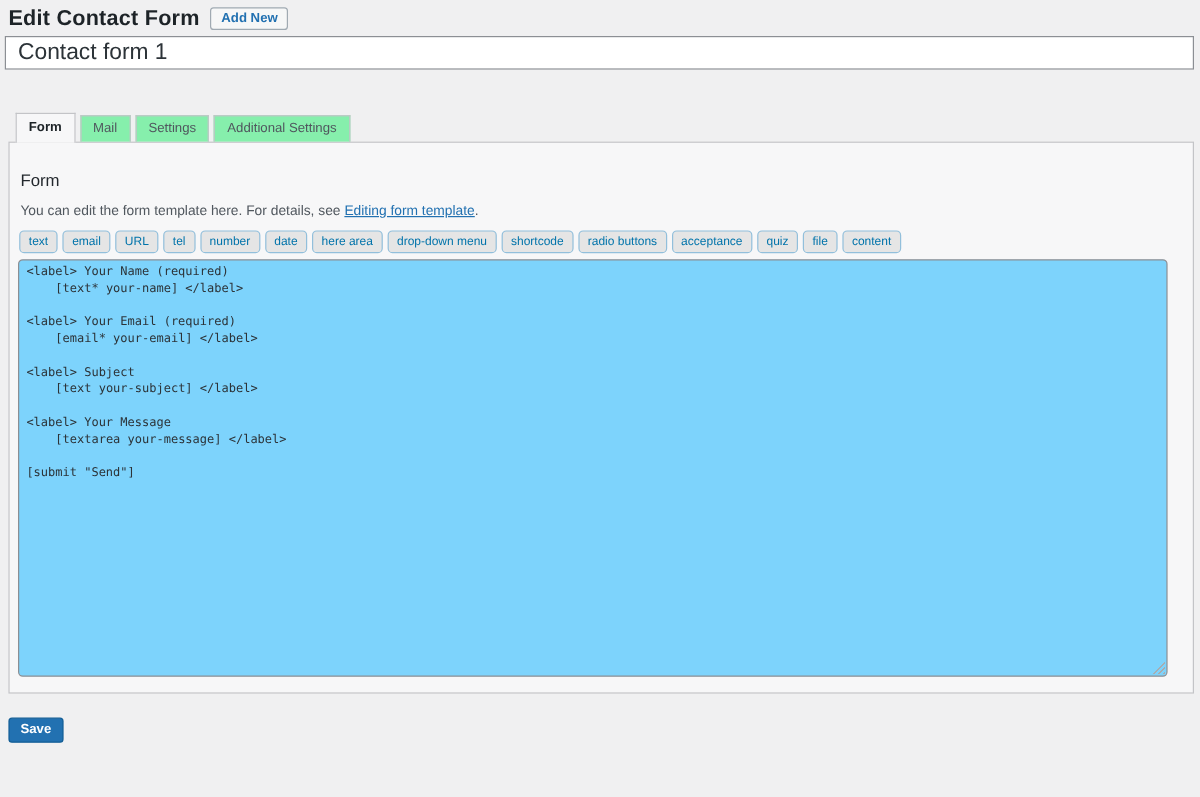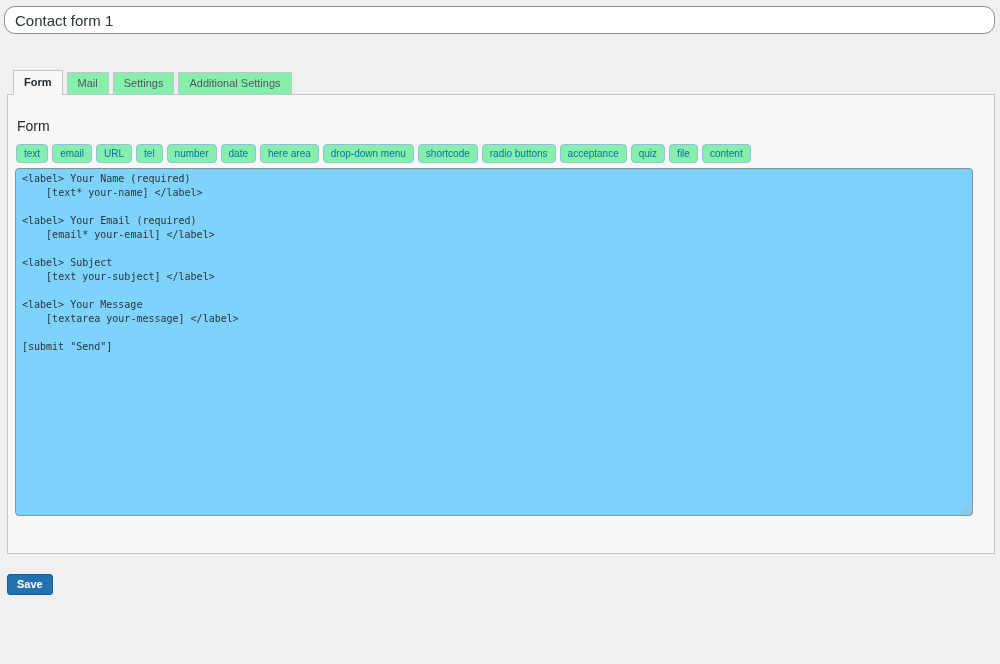--- a/index.html
+++ b/index.html
@@ -23,22 +23,22 @@
   .page-title{font-size:18px;font-weight:600;color:#1d2327;margin:0;letter-spacing:.2px;}
   .btn-add-new{
     font-family:inherit;font-size:11px;font-weight:600;color:#2271b1;
     background:#f6f7f7;border:1px solid #a0aab2;border-radius:3px;
     padding:2px 8px;cursor:pointer;line-height:13px;
   }
 
   
   .title-input{
     display:block;width:100%;height:28px;margin-top:3px;
-    border:1px solid #8c8f94;border-radius:11px;background:#fff;
-    padding:0 10px;font-family:inherit;font-size:15px;color:#2c3338;
+    border:1px solid #8c8f94;border-radius:0;background:#fff;
+    padding:0 10px;font-family:inherit;font-size:19px;color:#2c3338;
   }
 
   
   .shortcode-hint{margin:9px 0 0 3px;font-size:11.5px;line-height:12px;color:#50575e;}
   .shortcode-bar{
     margin:3px 1px 0 1px;height:20px;line-height:20px;width:calc(100% - 7px);
     background:var(--shortcode_bg);color:#fff;padding:0 8px;
     font-family:"DejaVu Sans Mono","Liberation Mono",monospace;
     font-size:8.5px;font-weight:700;letter-spacing:.2px;white-space:nowrap;
   }
@@ -60,21 +60,21 @@
     background:#f7f7f8;border:1px solid #c3c4c7;
     padding:14px 20px 14px 7px;
   }
   .panel-heading{margin:8px 0 0 2px;font-size:14px;font-weight:500;color:#23282d;line-height:18px;}
   .panel-desc{margin:10px 0 0 2px;font-size:11.5px;line-height:14px;color:#50575e;}
   .panel-desc a{color:#2271b1;text-decoration:underline;cursor:pointer;}
 
   .tag-buttons{display:flex;flex-wrap:wrap;gap:4px;margin:9px 0 0 1px;}
   .tag-btn{
     font-family:inherit;font-size:10px;line-height:11px;color:var(--accent);
-    background:#86efac;border:1px solid #92bfdb;border-radius:4px;
+    background:#e5e5e5;border:1px solid #92bfdb;border-radius:4px;
     padding:3px 7px;cursor:pointer;white-space:nowrap;
   }
 
   .textarea-wrap{position:relative;margin:5px 0 0 0;width:958px;}
   .form-editor{
     display:block;width:100%;height:348px;resize:none;overflow:hidden;
     border:1px solid #8c8f94;border-radius:4px;background:#7dd3fc;
     padding:3px 6px;color:#2c3338;
     font-family:"DejaVu Sans Mono","Liberation Mono",monospace;
     font-size:10px;line-height:14px;
@@ -90,34 +90,39 @@
     font-family:inherit;margin:20px 0 0 3px;font-size:11px;font-weight:700;
     color:#fff;background:var(--save_bg);border:1px solid #135e96;border-radius:3px;
     padding:3px 9px;line-height:13px;cursor:pointer;
   }
 </style>
 </head>
 <body>
 
 <div class="wrap">
 
+  <div class="page-header">
+    <h1 class="page-title">Edit Contact Form</h1>
+    <button class="btn-add-new">Add New</button>
+  </div>
 
   <input class="title-input" type="text" value="Contact form 1" style="">
 
 
   <div class="tabs">
     <div class="tab active">Form</div>
     <div class="tab">Mail</div>
     <div class="tab">Settings</div>
     <div class="tab">Additional Settings</div>
   </div>
 
   <div class="panel">
     <h2 class="panel-heading">Form</h2>
 
+    <p class="panel-desc"><span>You can edit the form template here. For details, see </span><a>Editing form template</a><span>.</span></p>
 
     <div class="tag-buttons">
       <button class="tag-btn">text</button>
       <button class="tag-btn">email</button>
       <button class="tag-btn">URL</button>
       <button class="tag-btn">tel</button>
       <button class="tag-btn">number</button>
       <button class="tag-btn">date</button>
       <button class="tag-btn">here area</button>
       <button class="tag-btn">drop-down menu</button>

